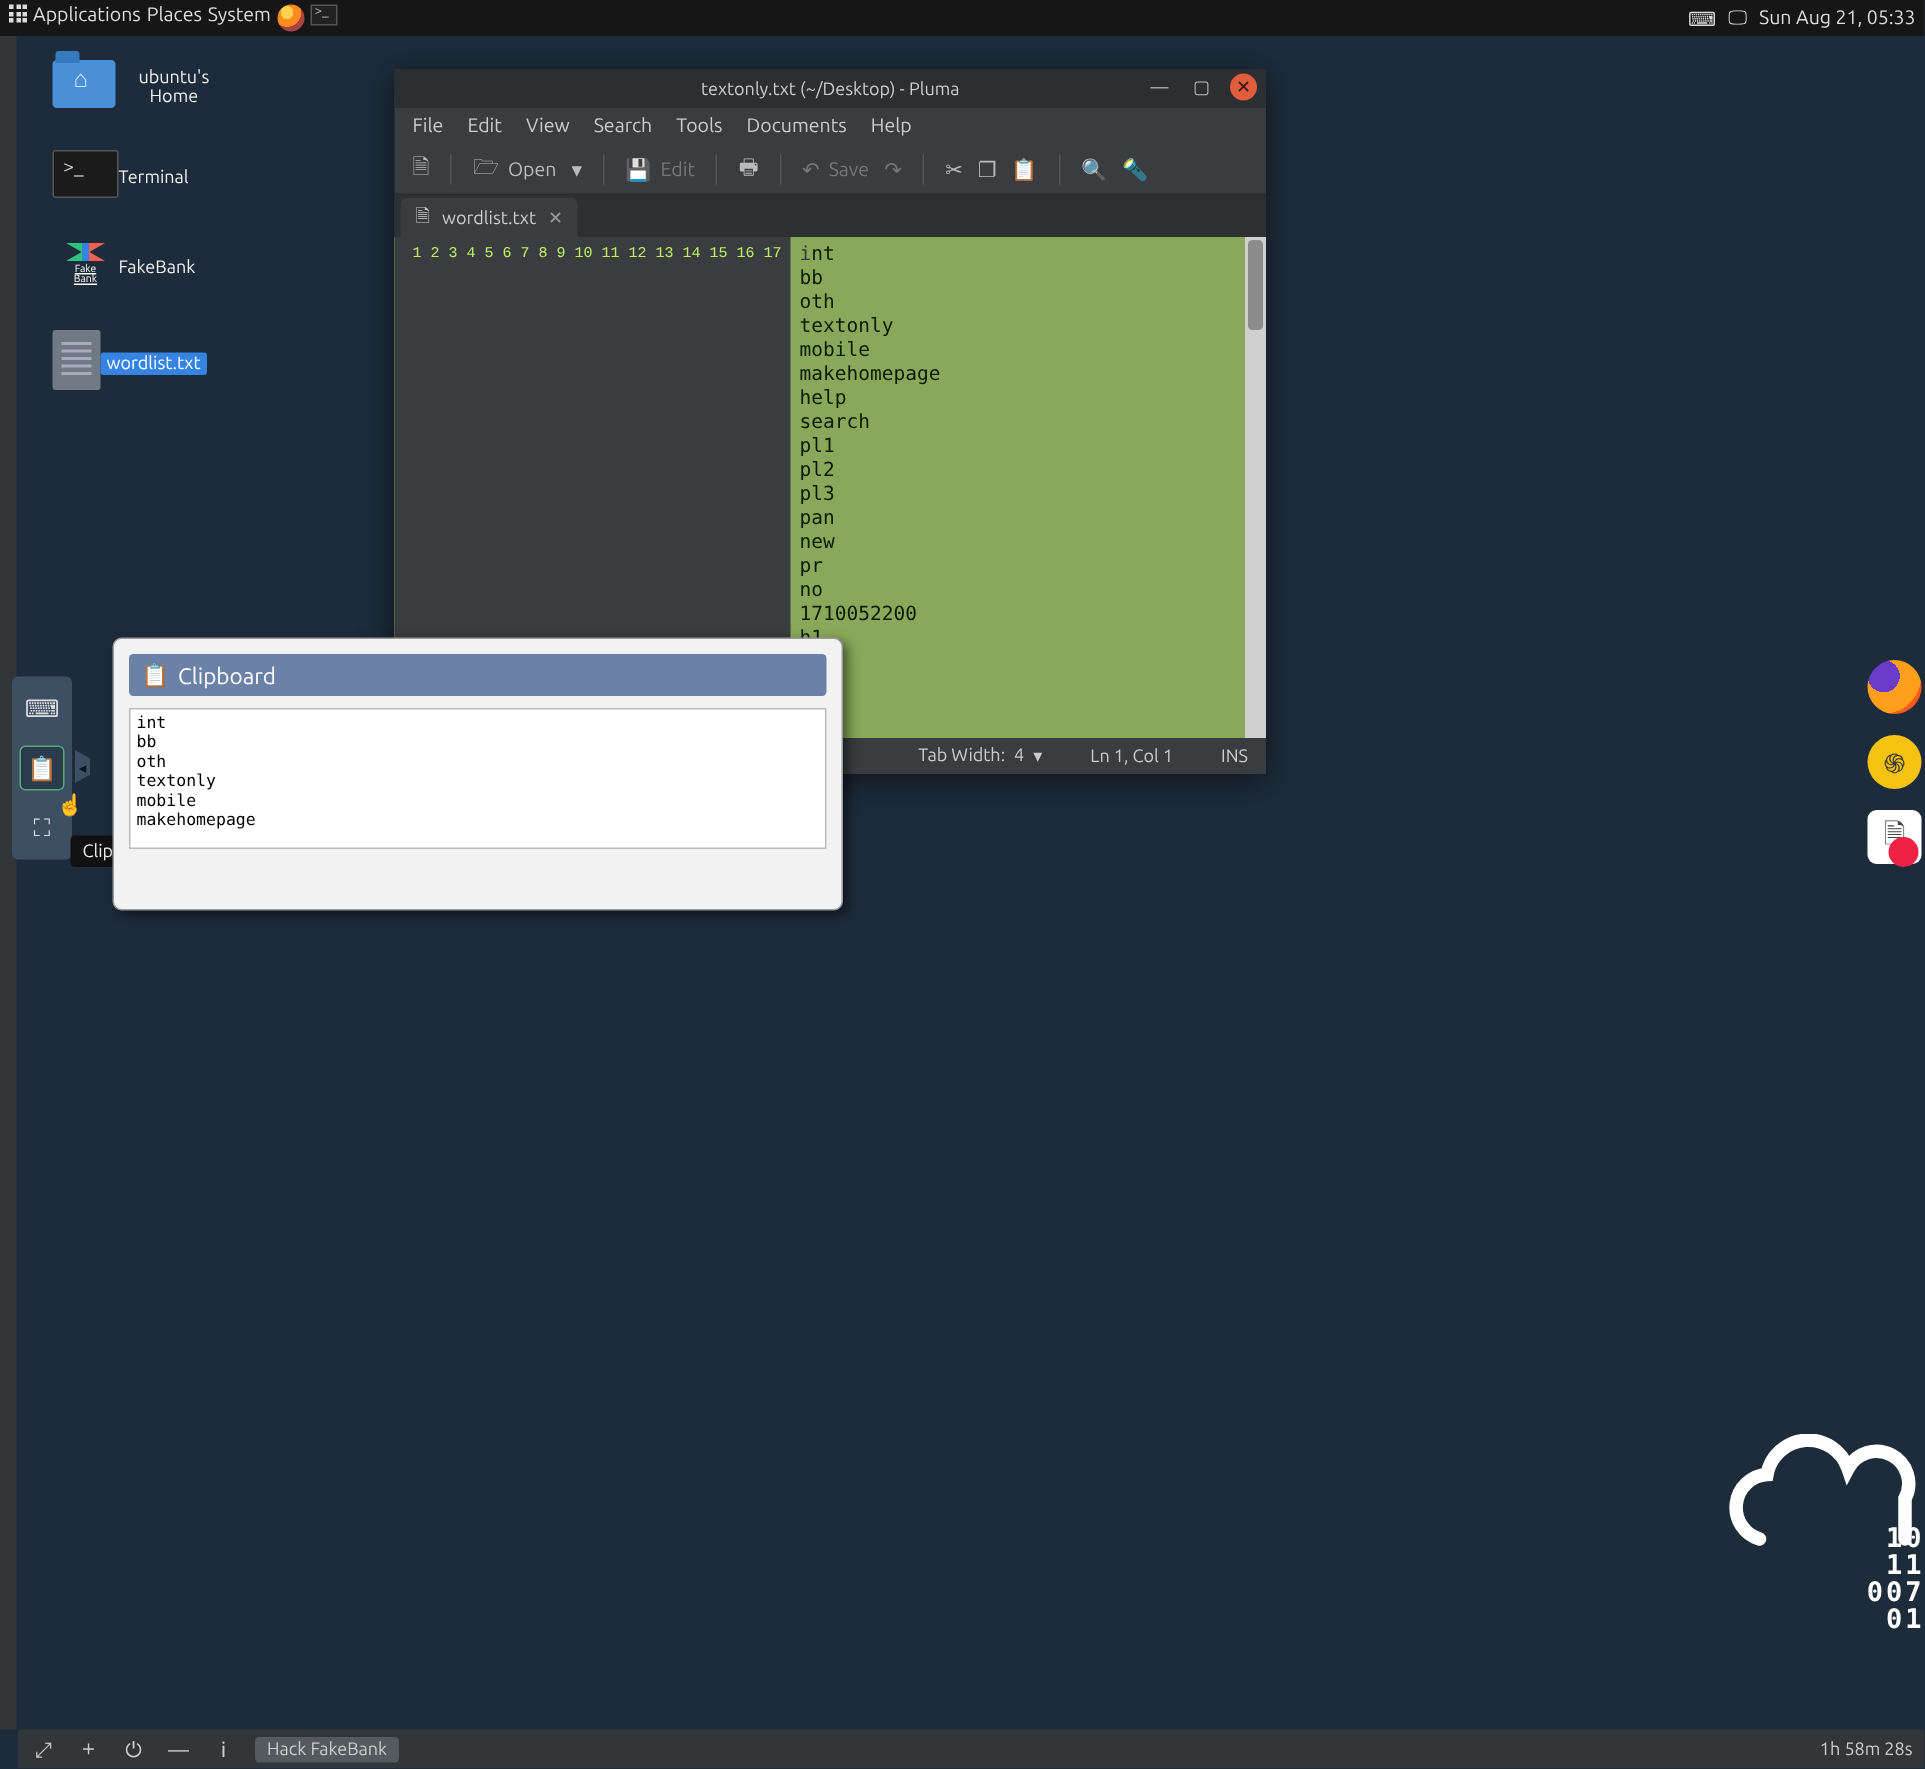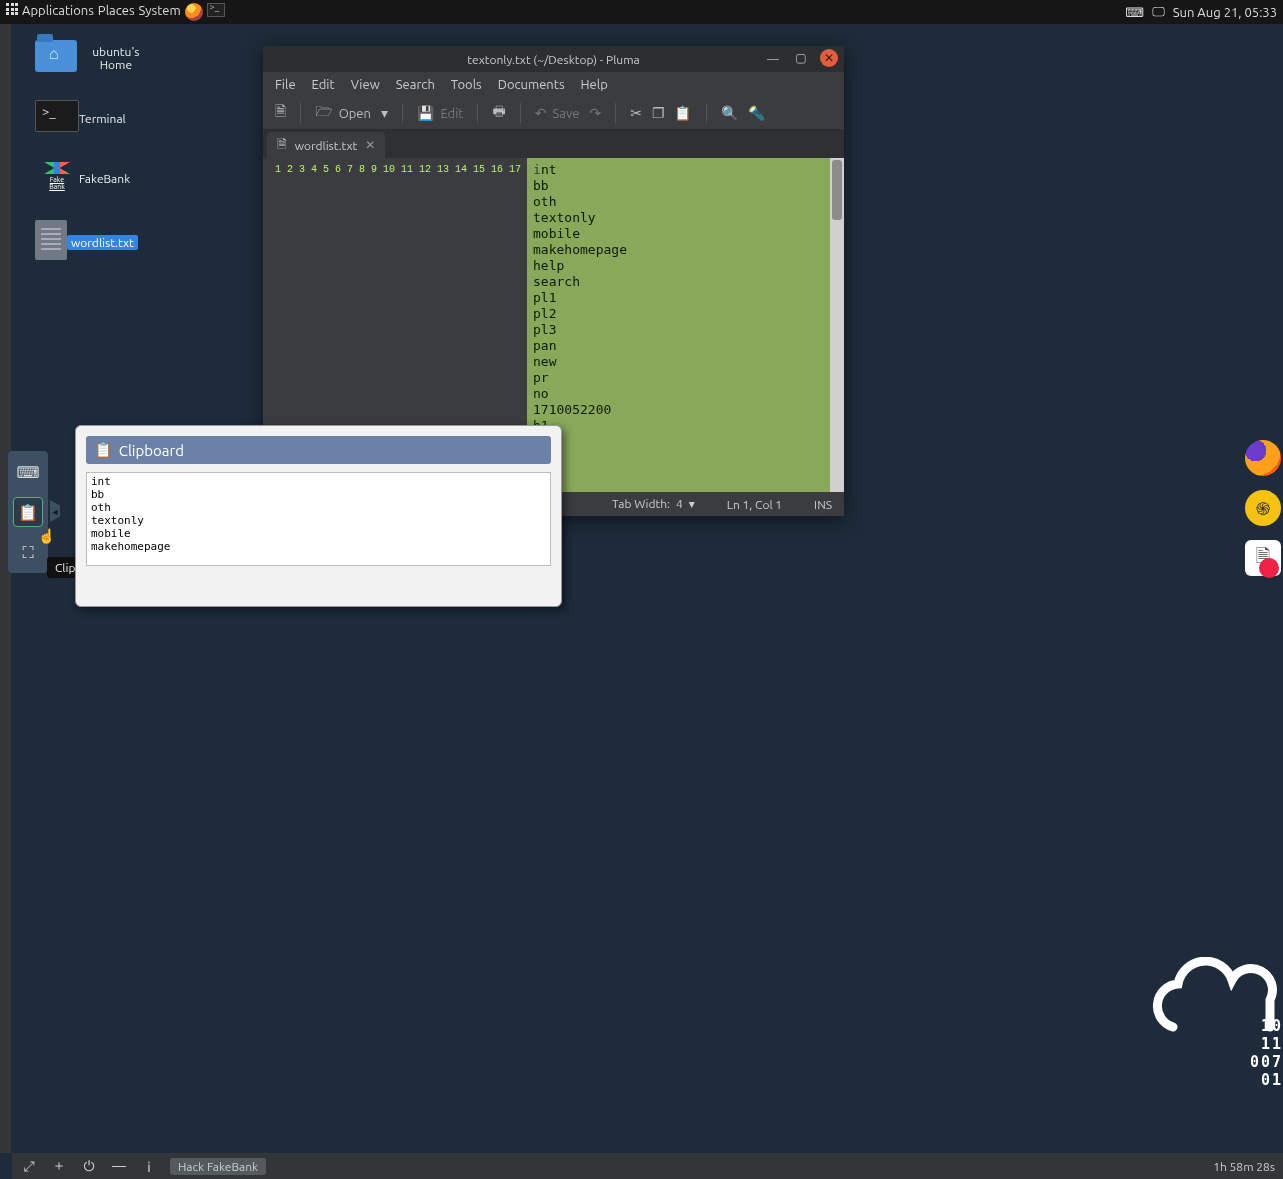--- a/index.html
+++ b/index.html
@@ -109,21 +109,21 @@
 
 .right-dock { position: absolute; right: 0; top: 440px; width: 40px; display: flex; flex-direction: column; gap: 14px; align-items: center; }
 .dock-item { width: 36px; height: 36px; border-radius: 50%; display: flex; align-items: center; justify-content: center; font-size: 18px; cursor: pointer; }
 .dock-ff { background: radial-gradient(circle at 30% 30%, #6a3cc9 0 30%, #ff9f1a 30% 70%, #ff5a1a 70% 100%); }
 .dock-swirl { background: #f5c211; color: #333; }
 .dock-file { background: #fff; color: #444; border-radius: 6px; }
 .dock-red { width: 20px; height: 20px; background: #e24; border-radius: 50%; margin-left: 14px; margin-top: -18px; position: relative; }
 
 .cloud { position: absolute; right: 0; bottom: 130px; color: #fff; }
 .cloud svg { width: 140px; height: 90px; }
-.cloud .digits { position: absolute; right: 0; bottom: -40px; text-align: right; font-family: monospace; font-size: 15px; font-weight: bold; line-height: 18px; letter-spacing: 2px; }
+.cloud .digits { position: absolute; right: 0; bottom: -40px; text-align: right; font-family: monospace; font-size: 18px; font-weight: bold; line-height: 18px; letter-spacing: 2px; }
 
 .bottom-bar {
   position: absolute;
   left: 12px; right: 0; bottom: 0;
   height: 26px;
   background: #333638;
   display: flex; align-items: center;
   padding: 0 8px;
   color: #ccc;
   font-size: 12px;

